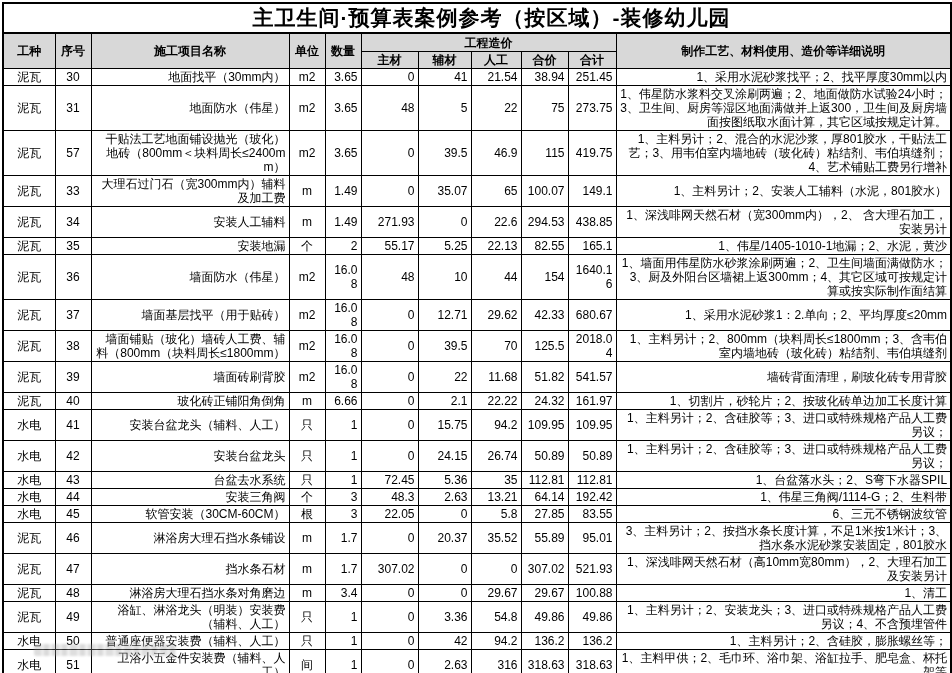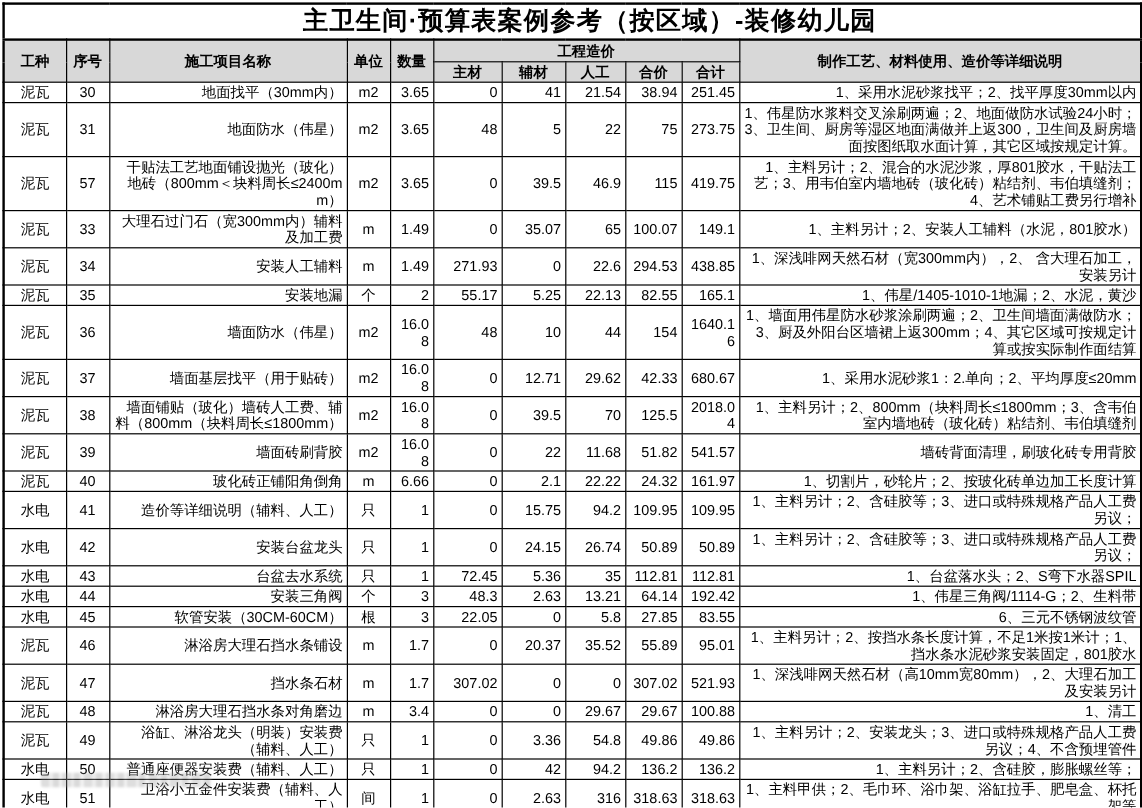--- a/index.html
+++ b/index.html
@@ -197,21 +197,21 @@
     <td class="num">0</td>
     <td class="num">2.1</td>
     <td class="num">22.22</td>
     <td class="num">24.32</td>
     <td class="num">161.97</td>
     <td class="desc">1、切割片，砂轮片；2、按玻化砖单边加工长度计算</td>
   </tr>
         <tr>
     <td class="ctr">水电</td>
     <td class="ctr">41</td>
-    <td class="name">造价等详细说明（辅料、人工）</td>
+    <td class="name">安装台盆龙头（辅料、人工）</td>
     <td class="ctr">只</td>
     <td class="num">1</td>
     <td class="num">0</td>
     <td class="num">15.75</td>
     <td class="num">94.2</td>
     <td class="num">109.95</td>
     <td class="num">109.95</td>
     <td class="desc">1、主料另计；2、含硅胶等；3、进口或特殊规格产品人工费另议；</td>
   </tr>
         <tr>
@@ -270,21 +270,21 @@
     <td class="ctr">泥瓦</td>
     <td class="ctr">46</td>
     <td class="name">淋浴房大理石挡水条铺设</td>
     <td class="ctr">m</td>
     <td class="num">1.7</td>
     <td class="num">0</td>
     <td class="num">20.37</td>
     <td class="num">35.52</td>
     <td class="num">55.89</td>
     <td class="num">95.01</td>
-    <td class="desc">1、主料另计；2、按挡水条长度计算，不足1米按1米计；1、挡水条水泥砂浆安装固定，801胶水</td>
+    <td class="desc">3、主料另计；2、按挡水条长度计算，不足1米按1米计；3、挡水条水泥砂浆安装固定，801胶水</td>
   </tr>
         <tr>
     <td class="ctr">泥瓦</td>
     <td class="ctr">47</td>
     <td class="name">挡水条石材</td>
     <td class="ctr">m</td>
     <td class="num">1.7</td>
     <td class="num">307.02</td>
     <td class="num">0</td>
     <td class="num">0</td>

